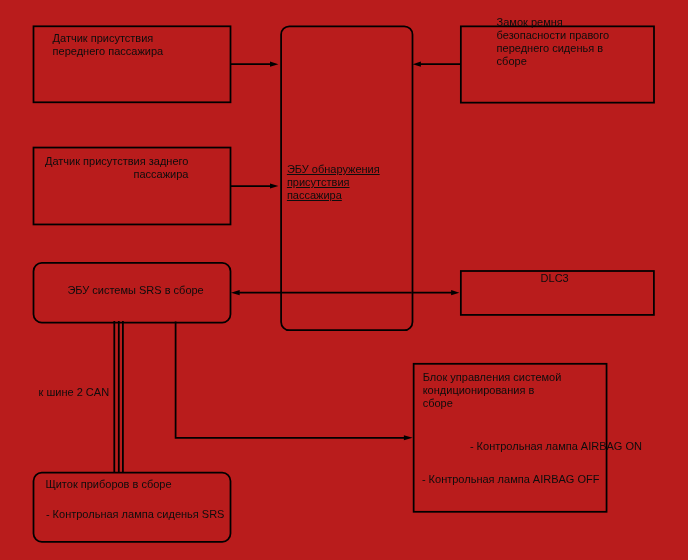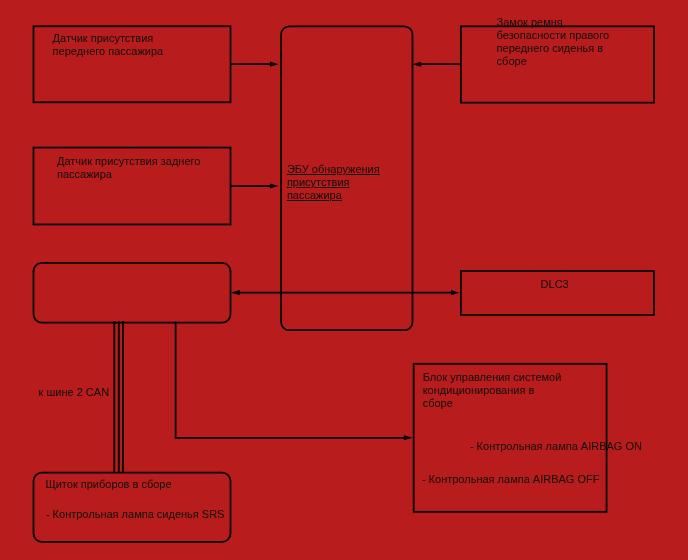--- a/index.html
+++ b/index.html
@@ -63,34 +63,35 @@
           <line x1="118.8" y1="321.0" x2="118.8" y2="472.8"></line>
           <line x1="122.9" y1="321.0" x2="122.9" y2="472.8"></line>
         </g>
       </g>
     </g>
   </svg>
 
   <div class="tblock" style="left:52.6px;top:32px;">Датчик присутствия
 переднего пассажира</div>
 
-  <div class="tblock" style="left:57px;top:155px;">Датчик присутствия заднего
+  <div class="tblock" style="left:45px;top:155px;text-align:right;">Датчик присутствия заднего
 пассажира</div>
 
   <div class="tblock" style="left:286.9px;top:163px;text-decoration:underline;">ЭБУ обнаружения
 присутствия
 пассажира</div>
 
   <div class="tblock" style="left:496.6px;top:16px;">Замок ремня
 безопасности правого
 переднего сиденья в
 сборе</div>
 
+  <div class="tblock" style="left:67.4px;top:284px;">ЭБУ системы SRS в сборе</div>
 
-  <div class="tblock" style="left:540.6px;top:278px;">DLC3</div>
+  <div class="tblock" style="left:540.6px;top:272px;">DLC3</div>
 
   <div class="tblock" style="left:422.7px;top:371px;">Блок управления системой
 кондиционирования в
 сборе</div>
   <div class="tblock" style="left:421.9px;top:440px;margin-left:48px;">- Контрольная лампа AIRBAG ON</div>
   <div class="tblock" style="left:45.4px;top:478px;">Щиток приборов в сборе</div>
 
   <div class="tblock" style="left:421.9px;top:473px;">- Контрольная лампа AIRBAG OFF</div>
   <div class="tblock" style="left:45.9px;top:508px;">- Контрольная лампа сиденья SRS</div>
 

